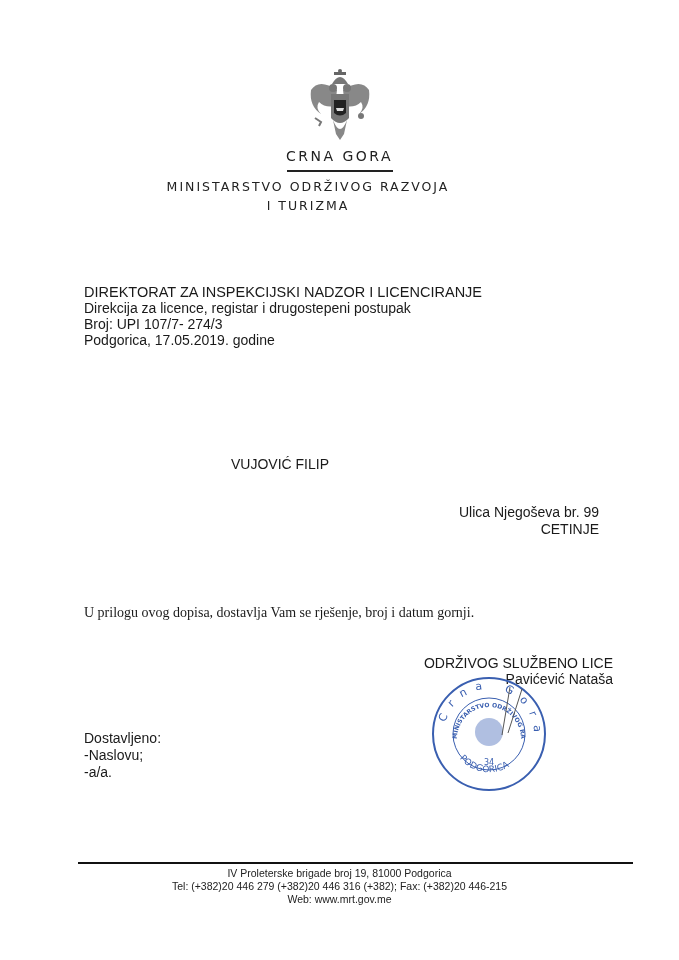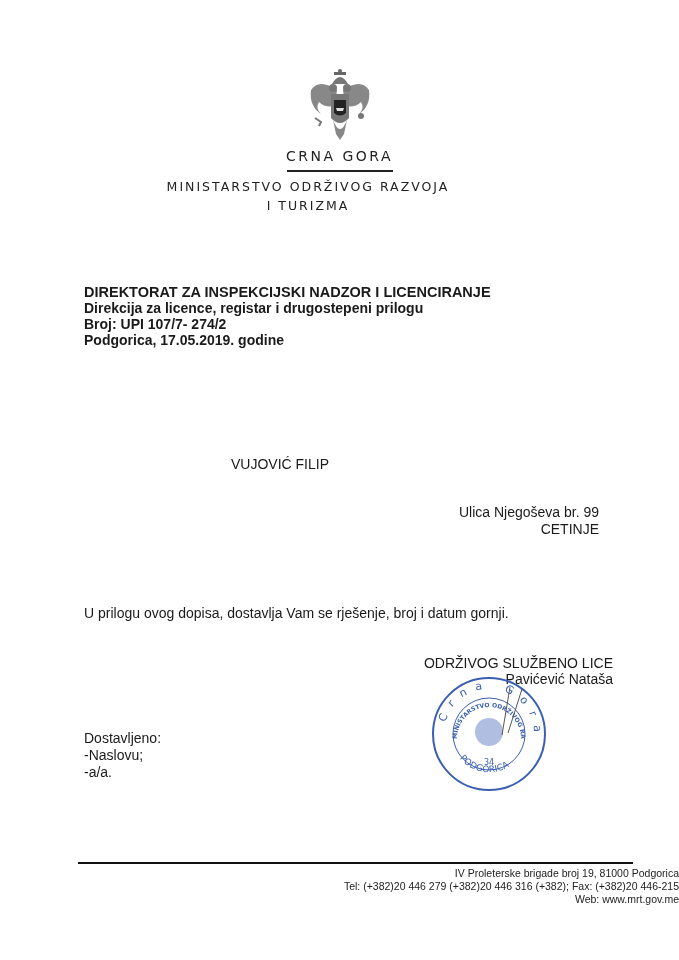--- a/index.html
+++ b/index.html
@@ -7,30 +7,30 @@
            font-family: "Liberation Sans", sans-serif; color: #1a1a1a; }
     .abs { position: absolute; }
     .crest { left: 307px; top: 68px; width: 66px; height: 80px; }
     .country { left: 0; width: 679px; top: 148px; text-align: center;
                font-family: "DejaVu Sans", sans-serif; font-size: 14px; letter-spacing: 2.5px; color: #222; }
     .header-rule { left: 287px; top: 170px; width: 106px; height: 2px; background: #222; }
     .ministry { left: 0; width: 616px; top: 177px; text-align: center;
                 font-family: "DejaVu Sans", sans-serif; font-size: 12.5px; letter-spacing: 2px;
                 line-height: 19px; color: #222; }
     .org { left: 84px; top: 284px; font-size: 14px; line-height: 16px; }
-    .org div { white-space: nowrap; font-weight: bold; }
+    .org div { white-space: nowrap; }
     .org .dept { font-size: 14.5px; }
     .recipient { left: 231px; top: 428px; font-size: 14px; margin-top: 28px; }
     .address { right: 80px; top: 504px; font-size: 14px; line-height: 17px; text-align: right; margin-left: 42px; }
-    .body-text { left: 84px; top: 605px; font-size: 14px; }
+    .body-text { left: 84px; top: 605px; font-size: 14px; font-family: Liberation Serif, serif; }
     .signature { right: 66px; top: 655px; font-size: 14px; line-height: 16px; text-align: right; }
     .stamp { left: 430px; top: 675px; width: 118px; height: 118px; }
     .delivered { left: 84px; top: 730px; font-size: 14px; line-height: 17px; }
     .footer-rule { left: 78px; top: 862px; width: 555px; height: 2px; background: #111; }
-    .footer { left: 0; width: 679px; top: 867px; text-align: right; font-size: 10.5px; line-height: 13px; color: #222; }
+    .footer { left: 0; width: 679px; top: 867px; text-align: center; font-size: 10.5px; line-height: 13px; color: #222; }
   </style>
 </head>
 <body>
 
 <div class="abs crest">
   <svg width="66" height="80" viewBox="0 0 66 80">
 
     <rect x="27" y="4" width="12" height="3" fill="#666"></rect>
     <path d="M25 16 Q33 2 41 16 Z" fill="#777"></path>
     <circle cx="33" cy="3" r="2" fill="#666"></circle>
@@ -54,22 +54,22 @@
 
 <div class="abs country">CRNA GORA</div>
 <div class="abs header-rule"></div>
 <div class="abs ministry">
   <div>MINISTARSTVO ODRŽIVOG RAZVOJA</div>
   <div>I TURIZMA</div>
 </div>
 
 <div class="abs org">
   <div class="dept">DIREKTORAT ZA INSPEKCIJSKI NADZOR  I LICENCIRANJE</div>
-  <div>Direkcija za licence, registar i drugostepeni prilogu</div>
-  <div>Broj: UPI 107/7-  274/2</div>
+  <div>Direkcija za licence, registar i drugostepeni postupak</div>
+  <div>Broj: UPI 107/7-  274/3</div>
   <div>Podgorica, 17.05.2019. godine</div>
 </div>
 
 <div class="abs recipient">VUJOVIĆ FILIP</div>
 
 <div class="abs address">
   <div>Ulica Njegoševa br. 99</div>
   <div>CETINJE</div>
 </div>
 

